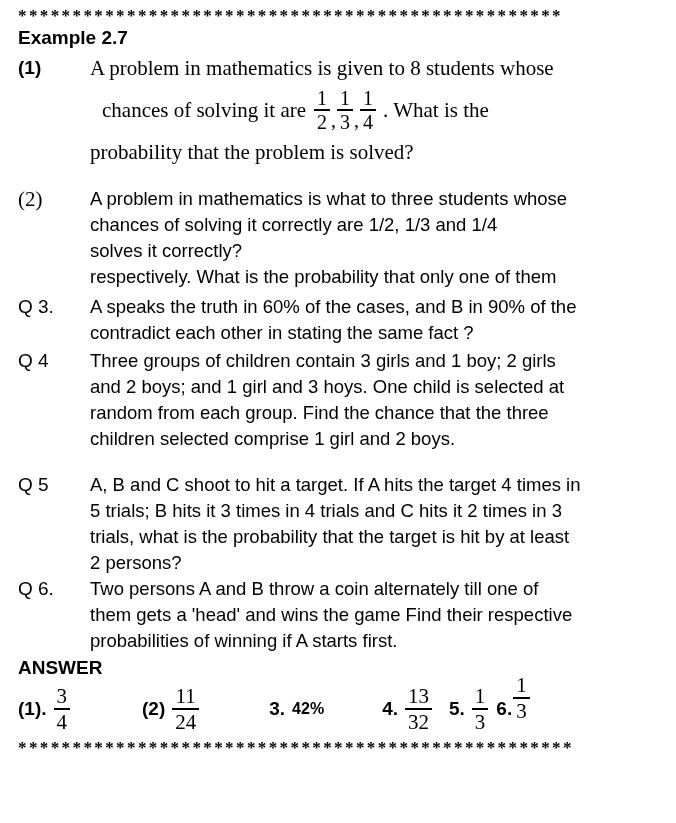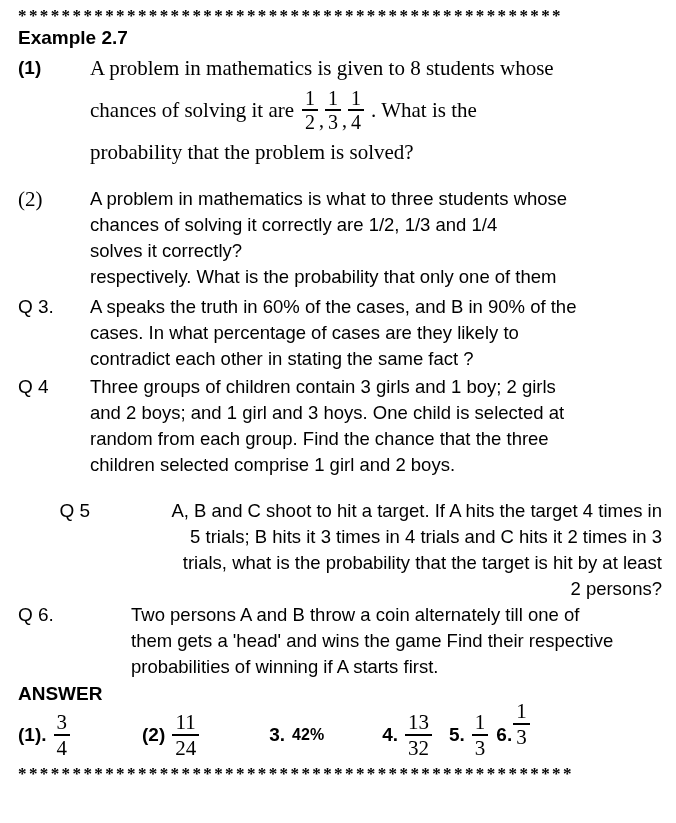--- a/index.html
+++ b/index.html
@@ -31,41 +31,41 @@
   .lab-sans { font-family: Liberation Sans, sans-serif; }
   .qbody { flex: 1; min-width: 0; }
 
   
   .q1 { margin-top: 2px; }
   .q1 .qline {
     font-family: "Liberation Serif", serif;
     font-size: 21px; line-height: 32px; white-space: nowrap;
   }
   .fracline { display: flex; align-items: center; height: 52px; white-space: nowrap; }
-  .fracline .pre { margin-right: 7px; }
+  .fracline .pre { margin-right: 7px; margin-left: 12px; }
   .fracline .post { margin-left: 6px; }
   .ifrac {
     display: inline-block; text-align: center;
     font-family: "Liberation Serif", serif; font-size: 20px; line-height: 22px;
     margin: 0 1px;
   }
   .ifrac .fn { display: block; padding: 0 3px; }
   .ifrac .fd { display: block; border-top: 2px solid #000; padding: 0 3px; }
   .fcomma { align-self: center; transform: translateY(10px); font-size: 20px; font-family: "Liberation Serif", serif; }
 
   
   .qsans .qline {
     font-family: "Liberation Sans", sans-serif;
     font-size: 18.5px; line-height: 26px; white-space: nowrap;
   }
   .q2 { margin-top: 18px; }
   .q3 { margin-top: 4px; }
   .q4 { margin-top: 2px; }
-  .q5 { margin-top: 20px; text-align: right; }
-  .q6 { margin-top: 0; gap: 41px; }
+  .q5 { margin-top: 20px; }
+  .q6 { margin-top: 0; }
 
   .answer-heading { margin-top: 2px; }
 
   .ansrow { display: flex; align-items: center; height: 58px; }
   .ans { display: inline-flex; align-items: center; }
   .alabel { font-family: "Liberation Sans", sans-serif; font-weight: bold; font-size: 19px; margin-right: 7px; }
   .atext  { font-family: "Liberation Sans", sans-serif; font-weight: bold; font-size: 16px; }
   .afrac {
     display: inline-block; text-align: center;
     font-family: "Liberation Serif", serif; font-size: 21px; line-height: 24px;
@@ -122,21 +122,20 @@
       <div class="qline">chances of solving it correctly are 1/2, 1/3 and 1/4</div>
       <div class="qline">solves it correctly?</div>
       <div class="qline">respectively. What is the probability that only one of them</div>
     </div>
   </div>
 
   <div class="qrow qsans q3">
     <div class="qlabel lab-sans">Q 3.</div>
     <div class="qbody">
       <div class="qline">A speaks the truth in 60% of the cases, and B in 90% of the</div>
-      <div class="qline">cases. In what percentage of cases are they likely to</div>
       <div class="qline">contradict each other in stating the same fact ?</div>
     </div>
   </div>
 
   <div class="qrow qsans q4">
     <div class="qlabel lab-sans">Q 4</div>
     <div class="qbody">
       <div class="qline">Three groups of children contain 3 girls and 1 boy; 2 girls</div>
       <div class="qline">and 2 boys; and 1 girl and 3 hoys. One child is selected at</div>
       <div class="qline">random from each group. Find the chance that the three</div>

